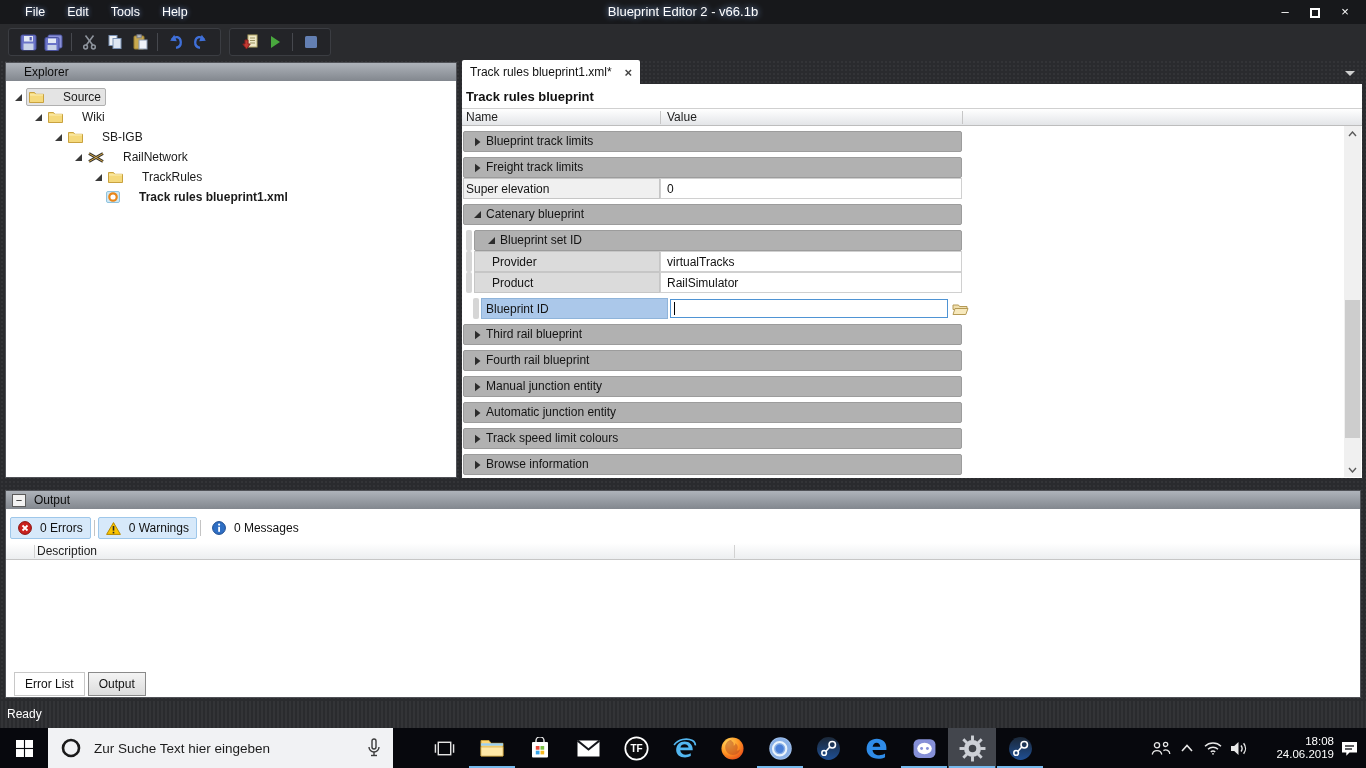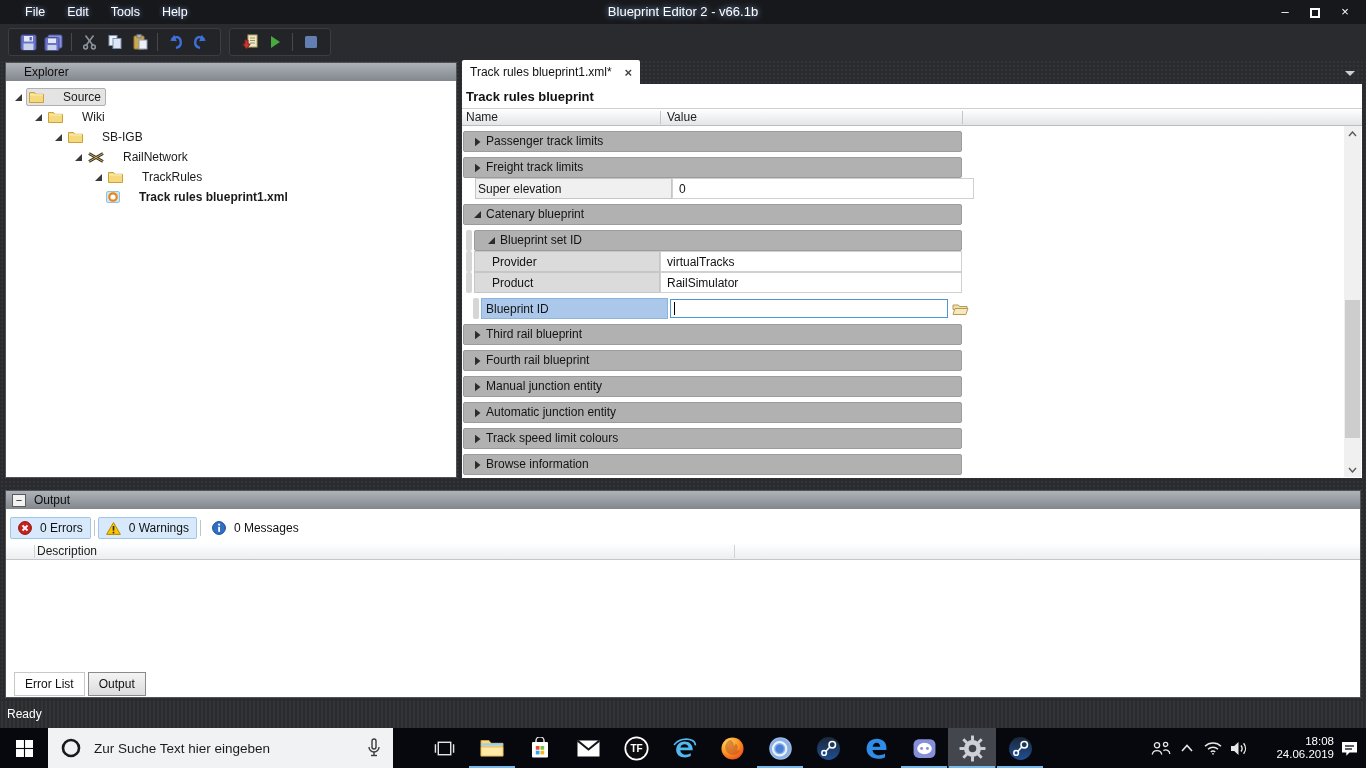--- a/index.html
+++ b/index.html
@@ -346,36 +346,36 @@
   <div id="grid-rows">
       <div class="grid-row" style="top: 47px; left: 0px; width: 500px;">
         <div class="cat-bar" style="left: 1px; width: 499px;">
           <span class="cat-arrow" style="margin-left: 8px;">
             <span class="icon">
               <svg width="9" height="10" viewBox="0 0 9 10">
                 <path d="M2 0.8 L7.5 5 L2 9.2 Z" fill="#2c2c2c"></path>
               </svg>
             </span>
           </span>
-          <span style="margin-left: 4px;">Passenger track limits</span>
+          <span style="margin-left: 4px;">Blueprint track limits</span>
         </div>
       </div>
       <div class="grid-row" style="top: 73px; left: 0px; width: 500px;">
         <div class="cat-bar" style="left: 1px; width: 499px;">
           <span class="cat-arrow" style="margin-left: 8px;">
             <span class="icon">
               <svg width="9" height="10" viewBox="0 0 9 10">
                 <path d="M2 0.8 L7.5 5 L2 9.2 Z" fill="#2c2c2c"></path>
               </svg>
             </span>
           </span>
           <span style="margin-left: 4px;">Freight track limits</span>
         </div>
       </div>
-      <div class="grid-row" style="top: 94px; left: 12px; width: 500px;">
+      <div class="grid-row" style="top: 94px; left: 0px; width: 500px;">
         <div class="name-cell" style="left: 1px; width: 197px; background: rgb(240, 240, 240); padding-left: 2px;">Super elevation</div>
         <div class="val-cell" style="left: 198px; width: 302px;">0</div>
       </div>
       <div class="grid-row" style="top: 120px; left: 0px; width: 500px;">
         <div class="cat-bar" style="left: 1px; width: 499px;">
           <span class="cat-arrow" style="margin-left: 8px;">
             <span class="icon">
               <svg width="9" height="9" viewBox="0 0 9 9">
                 <path d="M8 1 L8 8 L1 8 Z" fill="#2c2c2c"></path>
               </svg>

